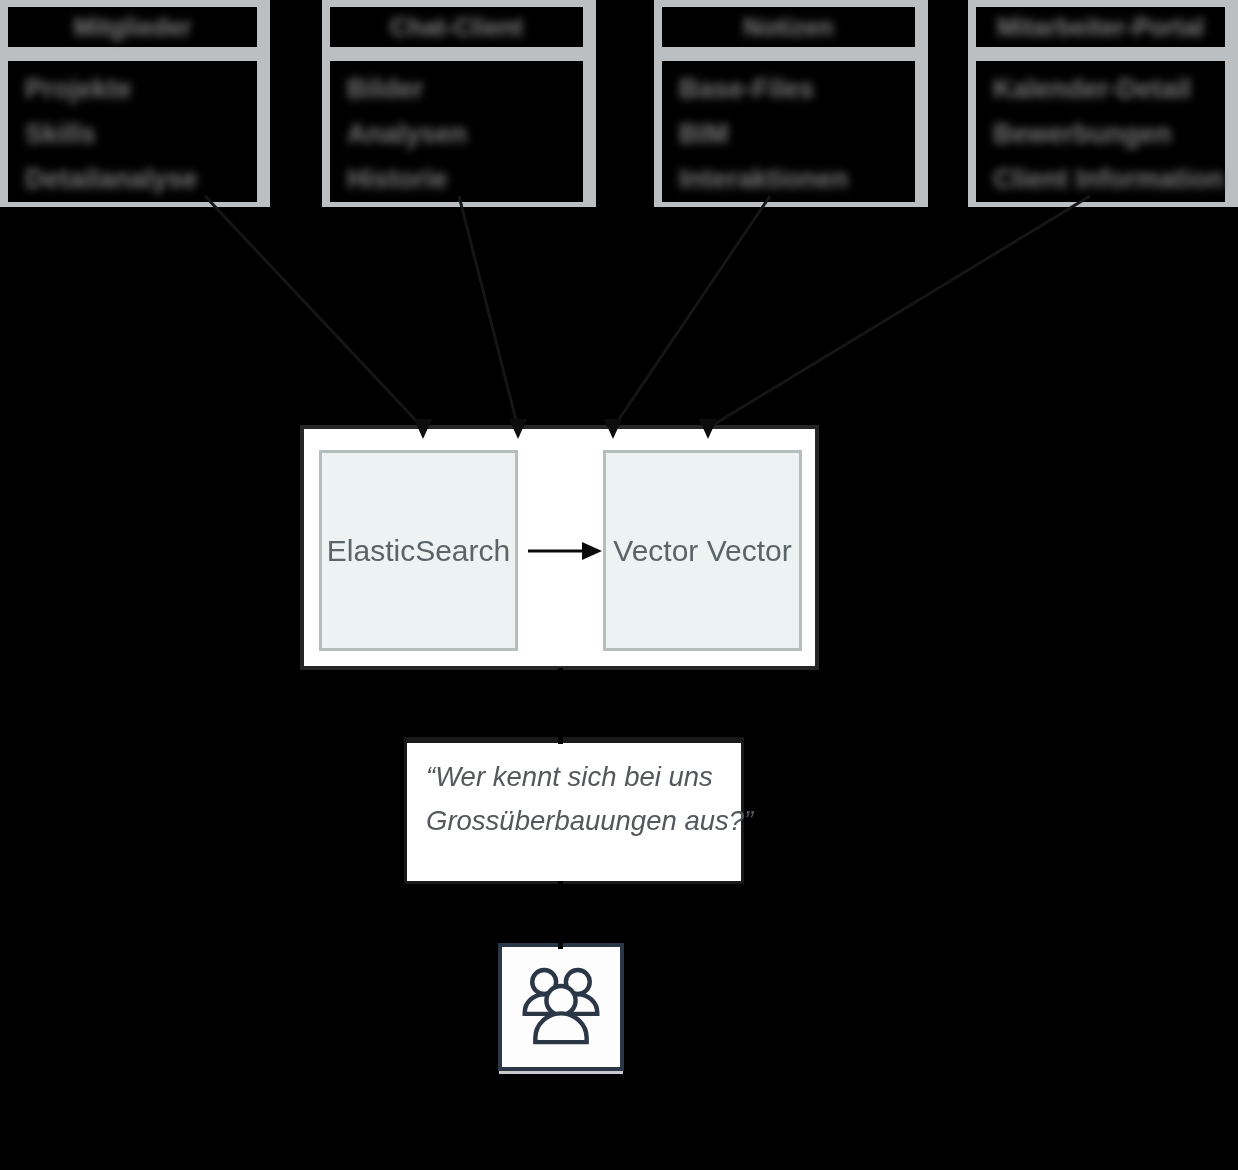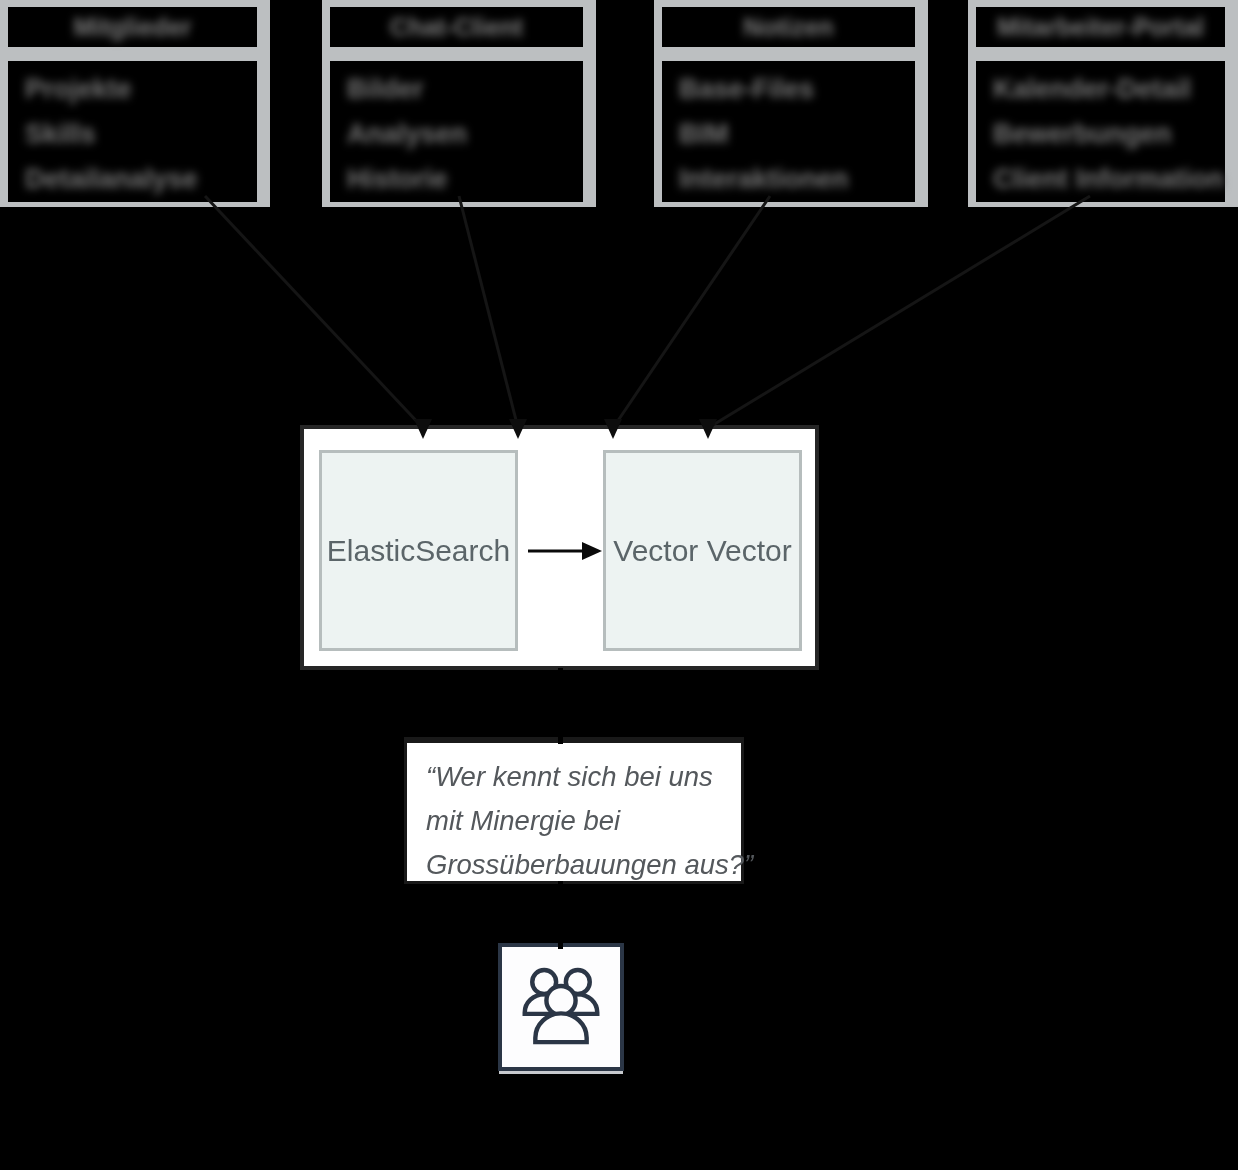--- a/index.html
+++ b/index.html
@@ -146,21 +146,20 @@
       <span>Vector Vector</span>
     </div>
     <svg width="511" height="237" style="position:absolute;left:0;top:0;">
       <line x1="224" y1="122" x2="282" y2="122" stroke="#0a0a0a" stroke-width="3"></line>
       <polygon points="278,113 278,131 298,122" fill="#0a0a0a"></polygon>
     </svg>
   </div>
 
   <div class="query-box">
     <div class="query-line">“Wer kennt sich bei uns</div>
-    <div class="query-line">mit Minergie bei</div>
     <div class="query-line">Grossüberbauungen aus?”</div>
   </div>
 
   <div class="user-box">
     <span>
       <svg width="92" height="92" viewBox="0 0 104 104" fill="none">
         <g stroke="#2b3646" stroke-width="5">
 
           <circle cx="33" cy="26" r="13.5"></circle>
           <path d="M11 62 v-1.5 a22 20.5 0 0 1 44 0 v1.5 h-44 z"></path>

